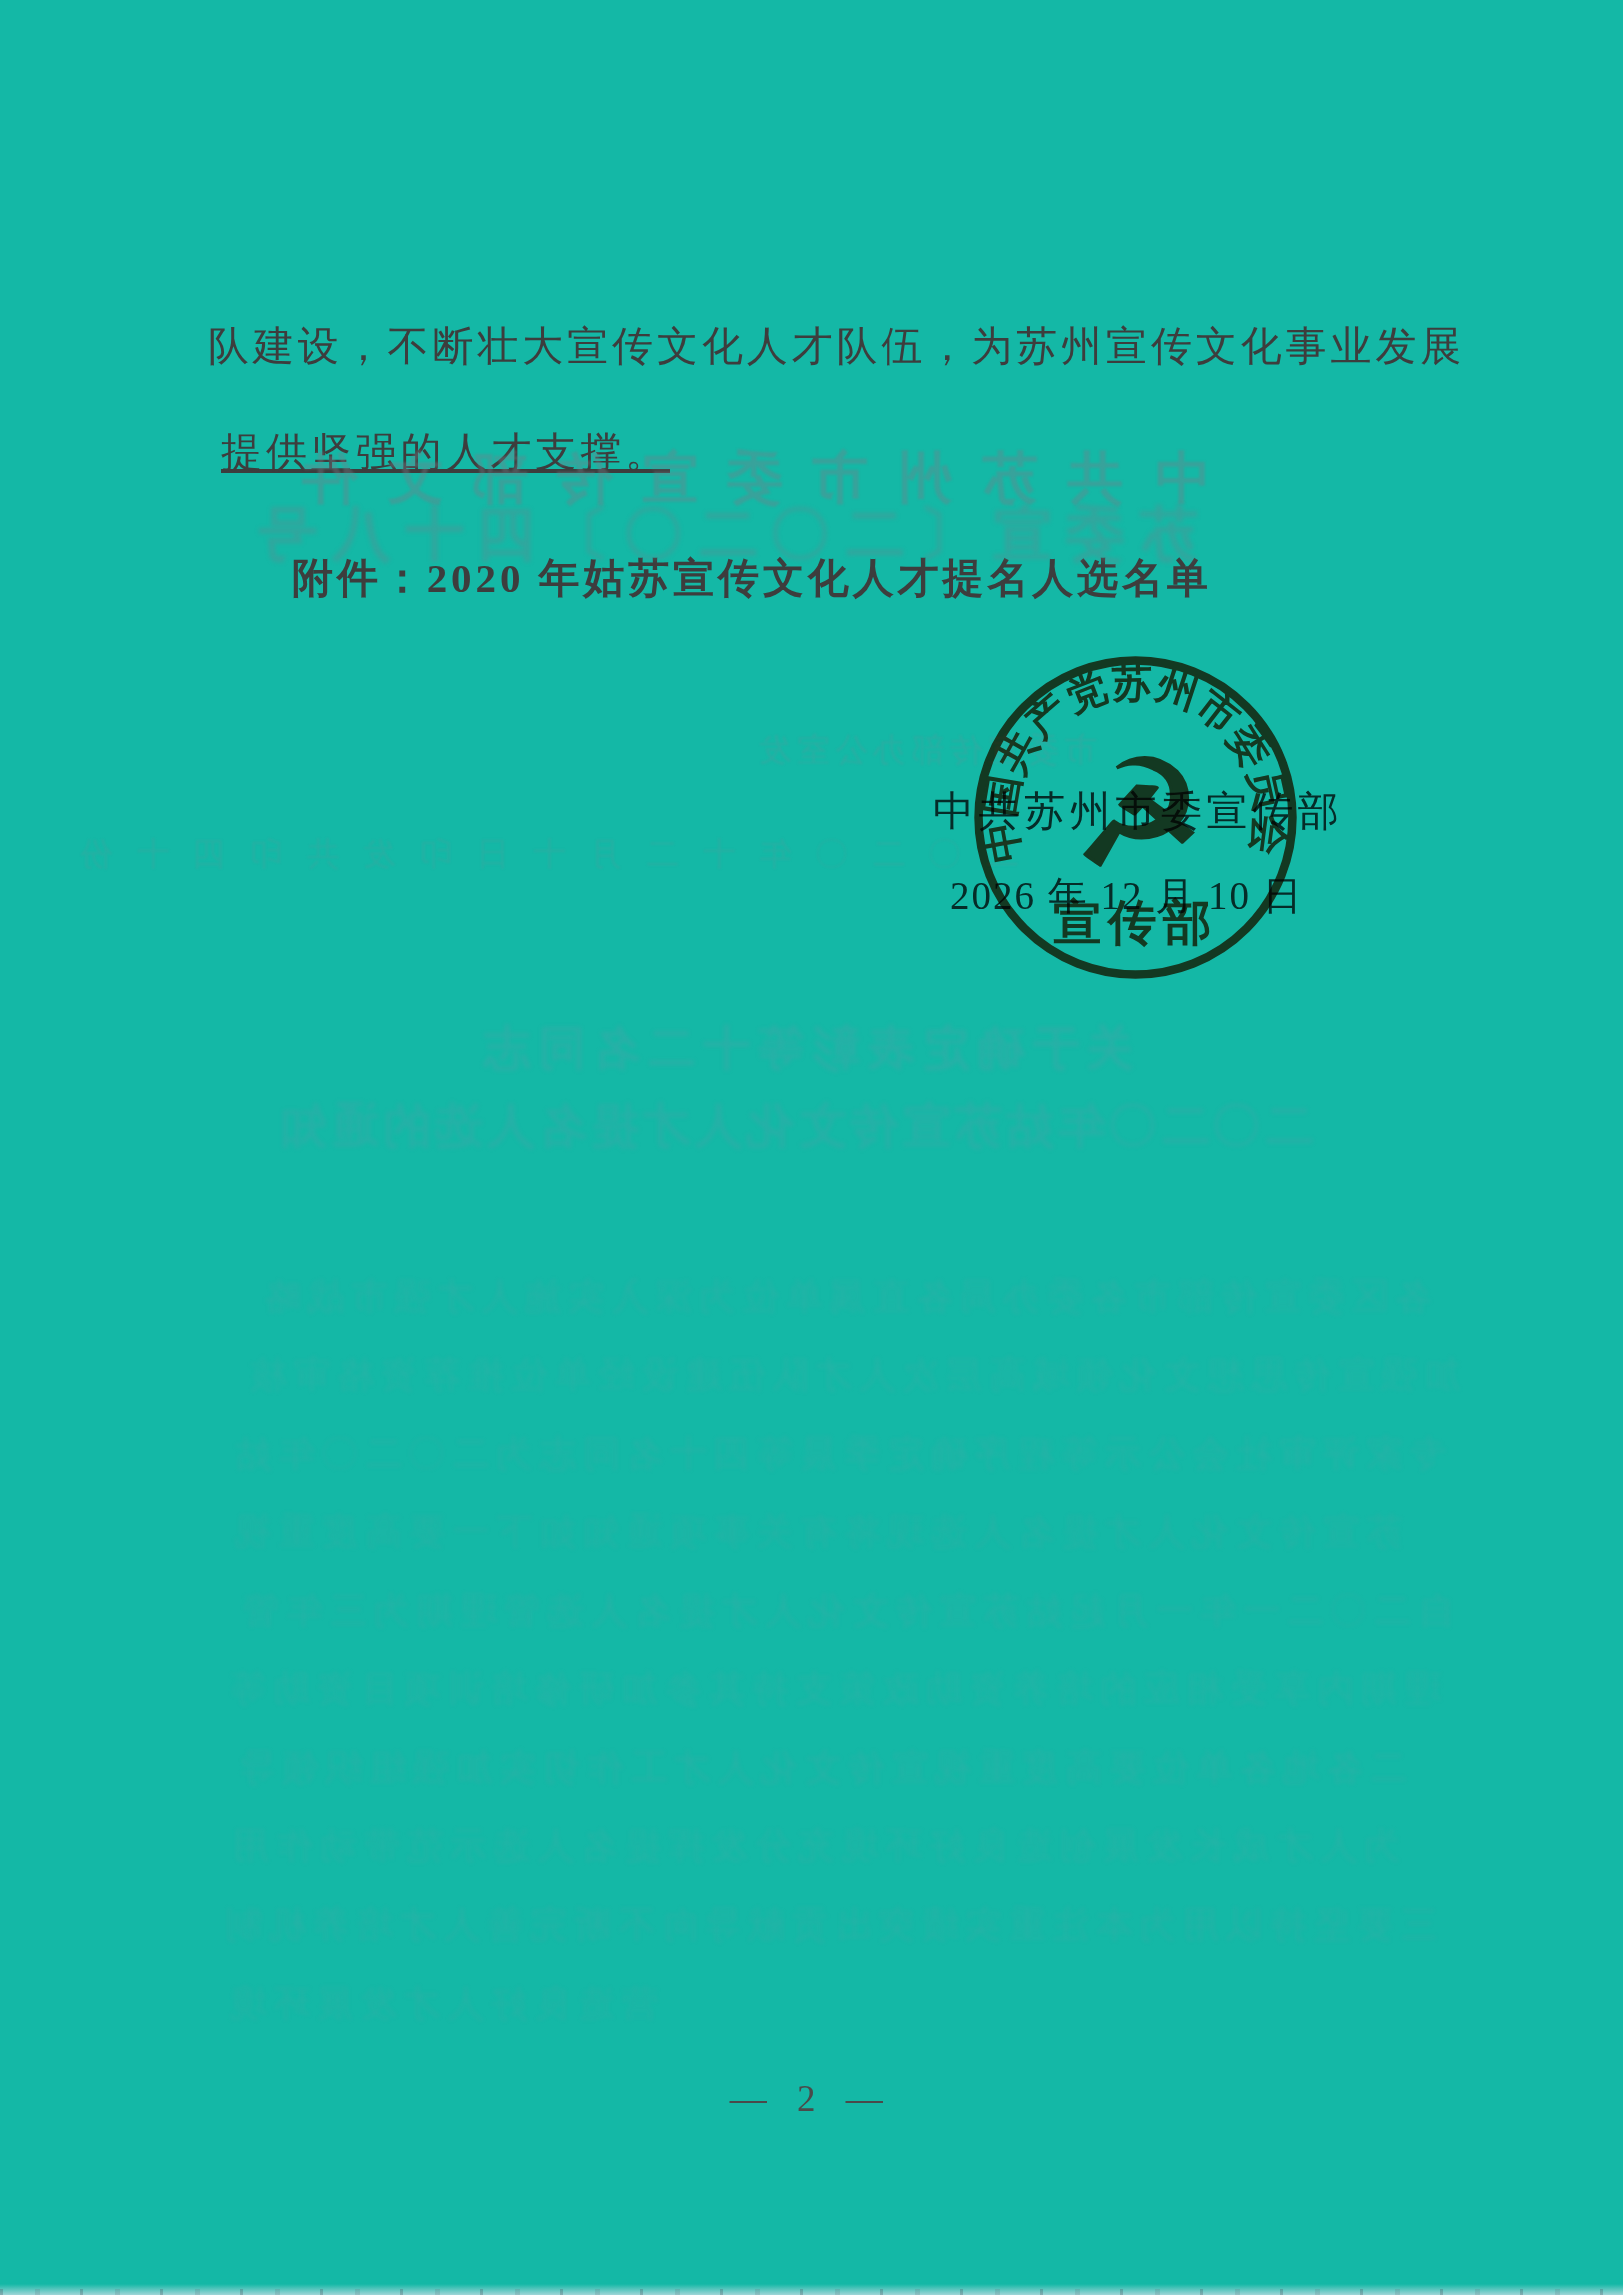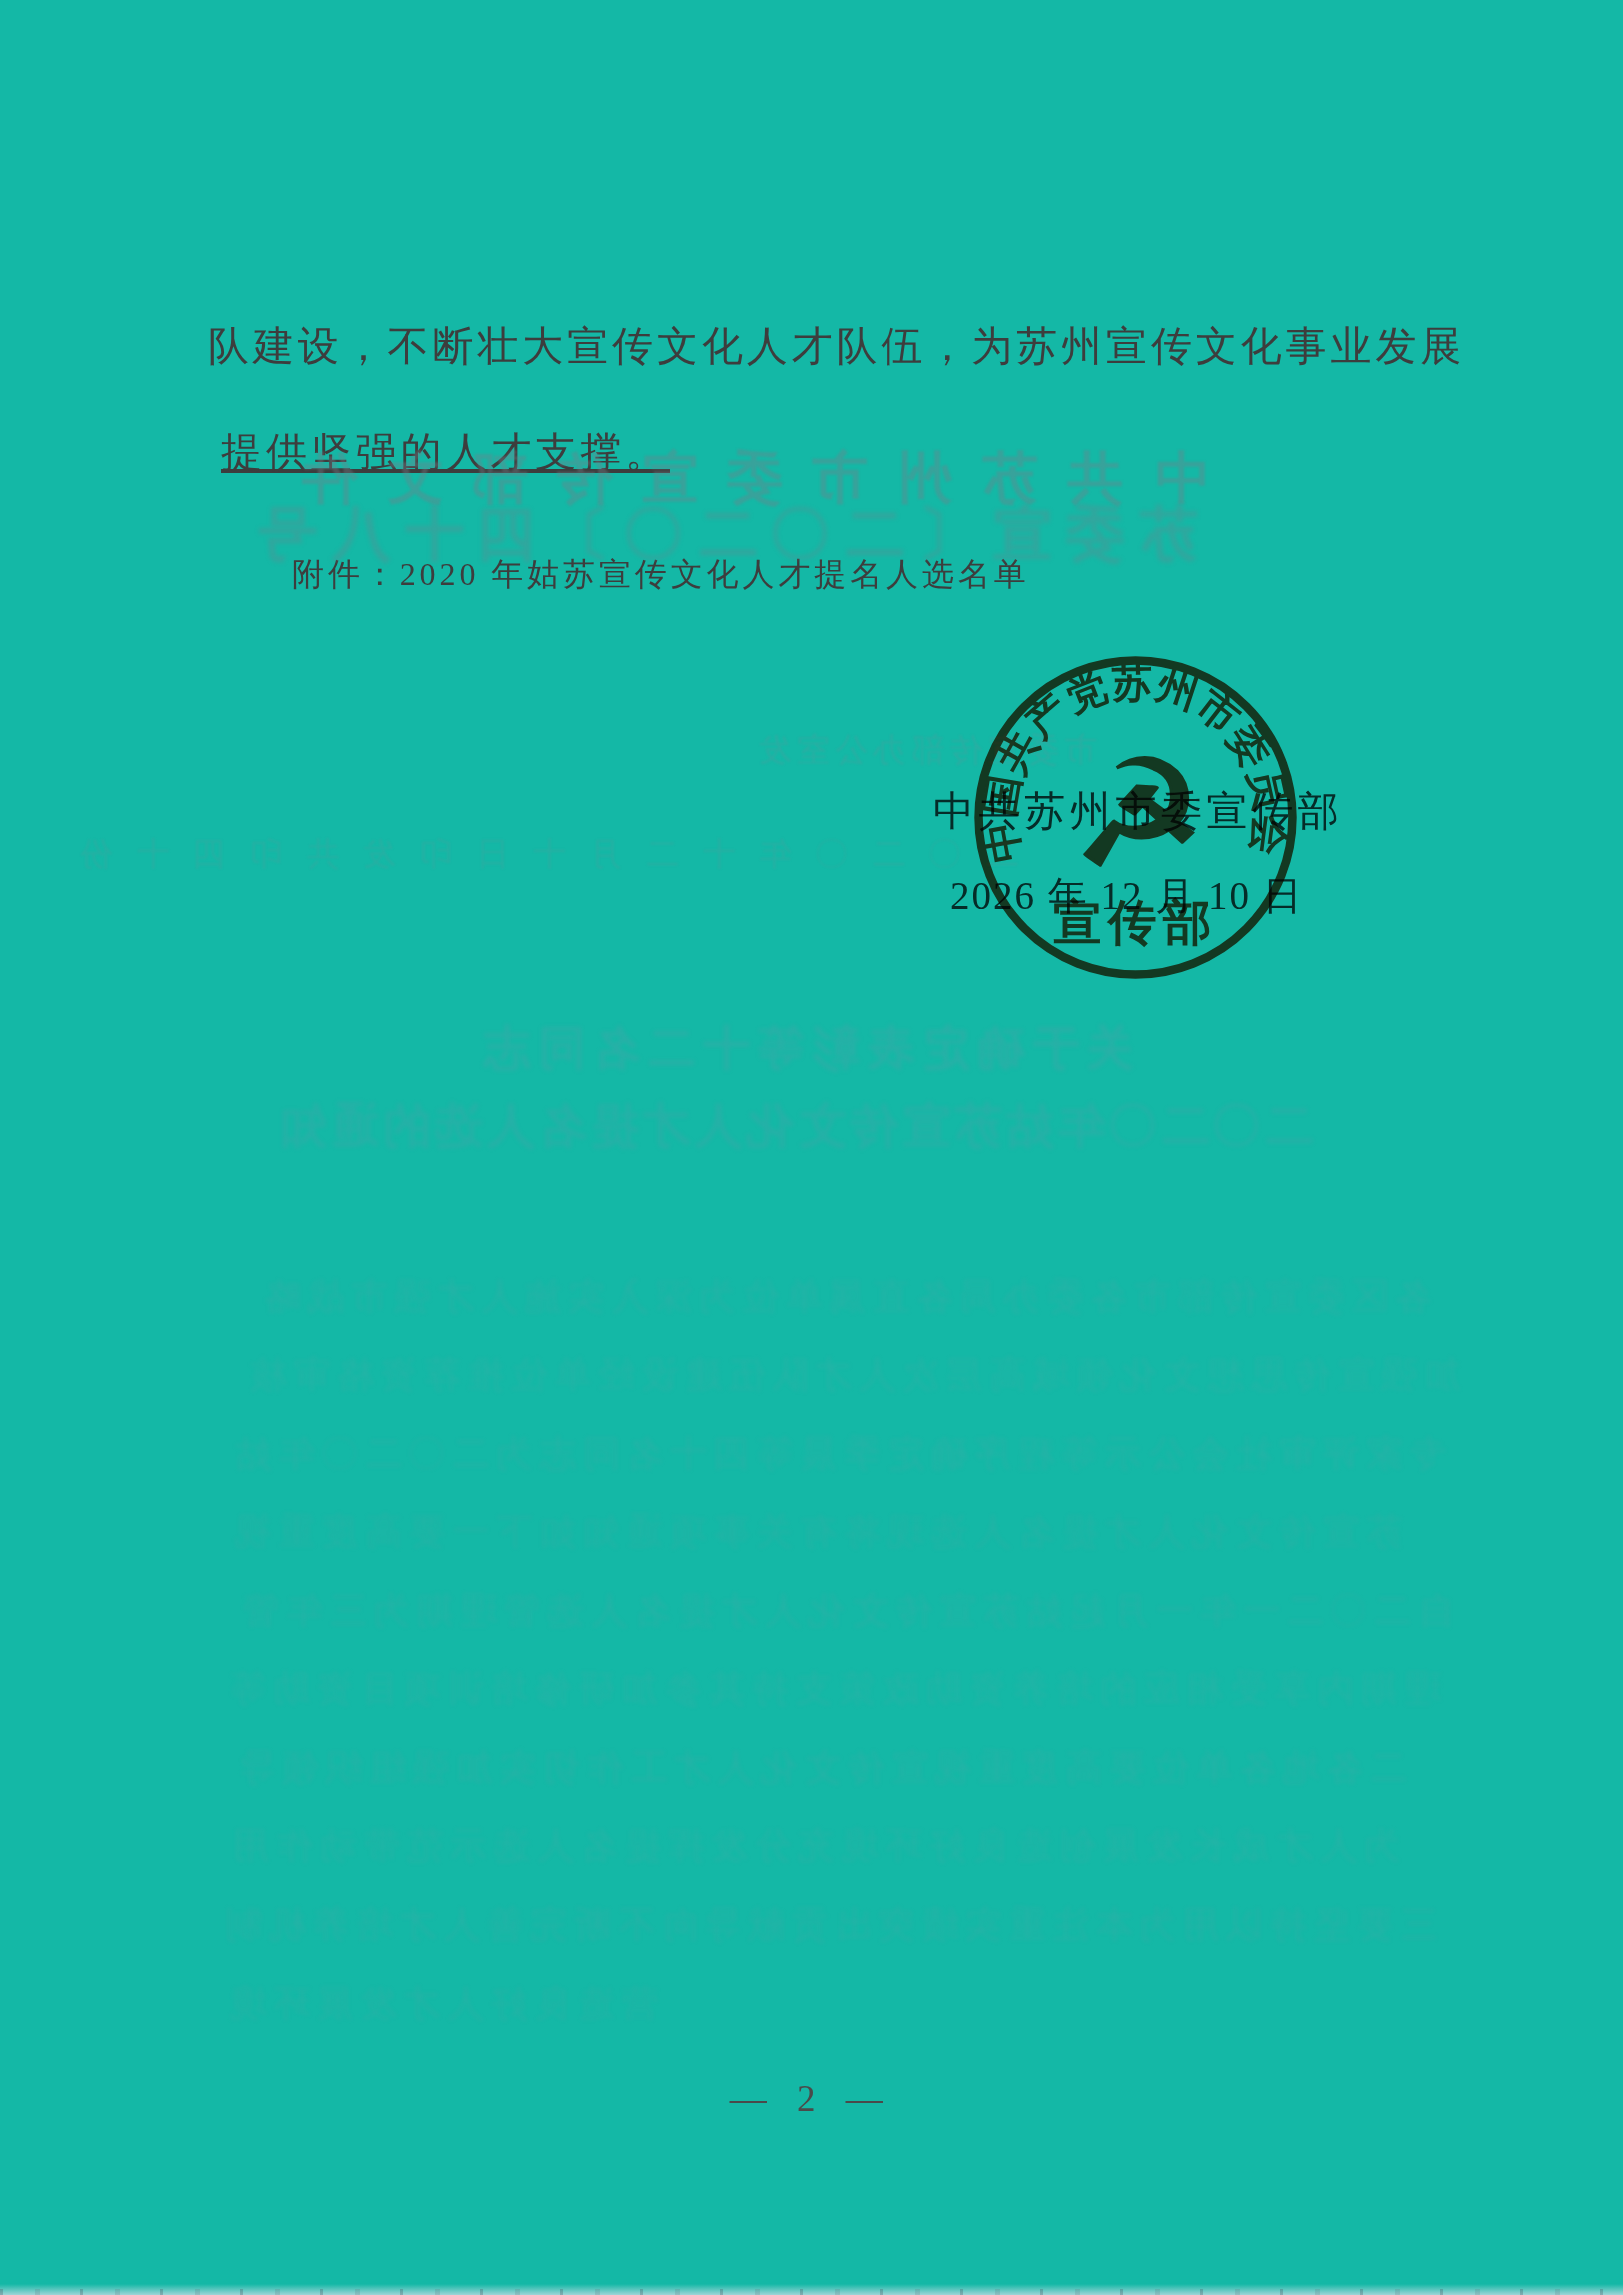--- a/index.html
+++ b/index.html
@@ -17,21 +17,21 @@
   .txt{
     position:absolute;
     margin:0;
     color:var(--ink);
     white-space:nowrap;
     font-family:"Liberation Serif","DejaVu Serif",serif;
   }
   .body-line{font-size:41px;letter-spacing:3.9px;line-height:1;}
   .l1{left:208px;top:326px;}
   .l2{left:221px;top:432px;text-decoration:underline;}
-  .attach{left:292px;top:558px;font-size:32px;letter-spacing:3.9px;line-height:1;}
+  .attach{left:292px;top:558px;font-size:41px;letter-spacing:3.9px;line-height:1;font-weight:bold;}
   
   .sig-org{left:933px;top:791px;font-size:41px;letter-spacing:4.6px;line-height:1;mix-blend-mode:multiply;z-index:6;text-align:right;}
   .sig-date{left:950px;top:876px;font-size:39px;letter-spacing:2px;line-height:1;mix-blend-mode:multiply;z-index:6;}
   .page-number{
     left:0;top:2080px;width:1623px;
     text-align:center;font-size:37px;letter-spacing:10.5px;
     color:#4a4a4a;line-height:1;
   }
   
   .seal{

